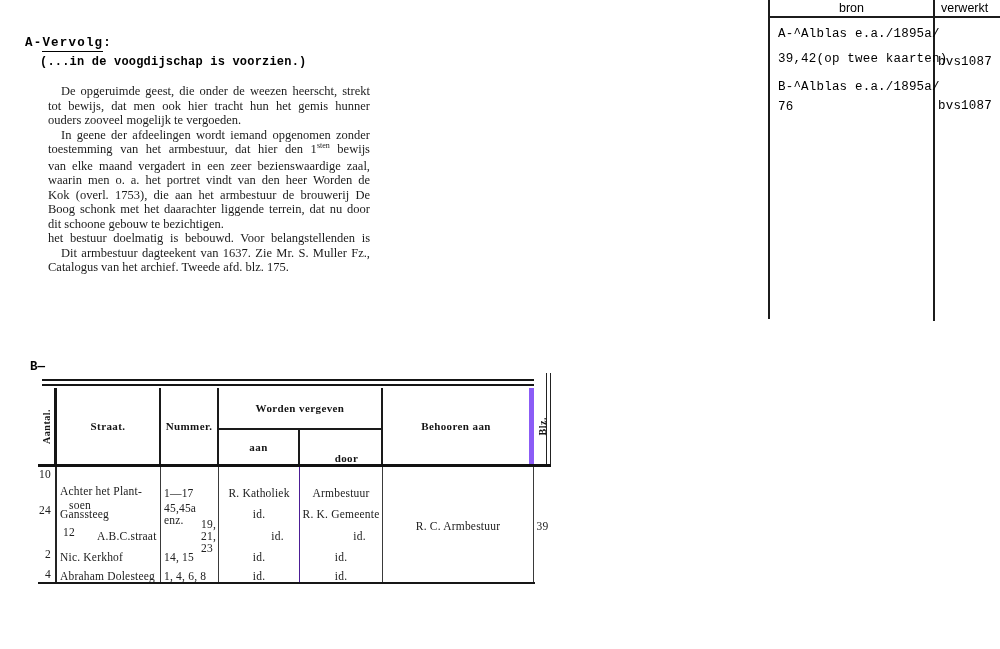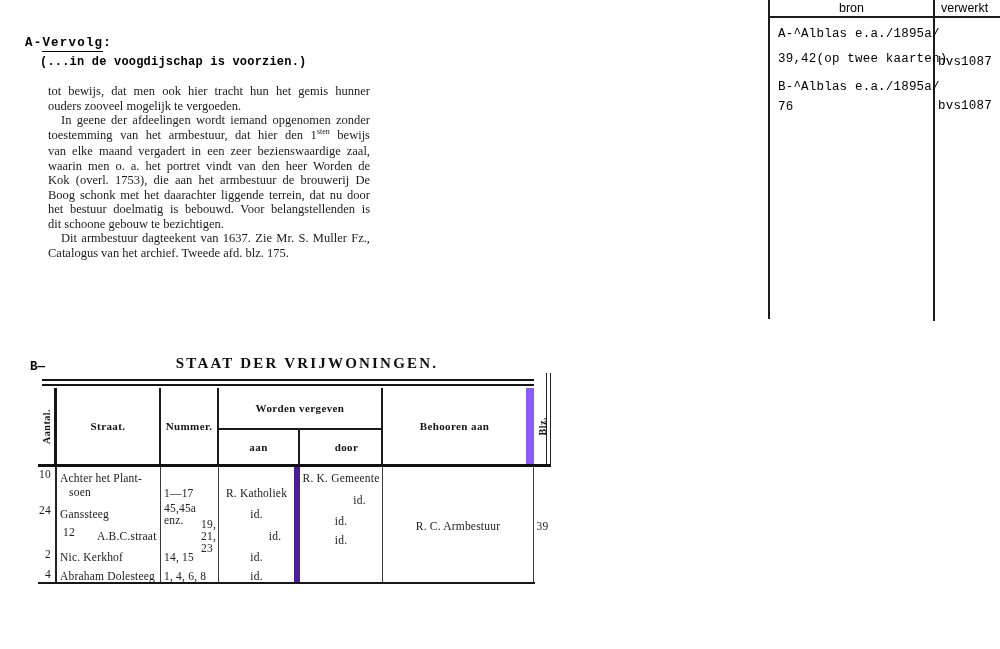--- a/index.html
+++ b/index.html
@@ -43,87 +43,87 @@
     border-left:1.5px solid #222; border-right:1.5px solid #222; }
 
   #thead { left:38px; top:388px; width:513px; height:79px;
     border-bottom:3px solid #111; display:flex; font-weight:bold;
     font-size:11px; letter-spacing:0.4px; color:#141414; }
   #thead .hc { display:flex; align-items:center; justify-content:center; }
   .c-aantal-h { width:19px; border-right:3px solid #161616; }
   .c-straat-h { width:104px; border-right:2px solid #1a1a1a; }
   .c-nummer-h { width:58px; border-right:2px solid #1a1a1a; }
   .c-group-h  { width:164px; border-right:2px solid #1a1a1a; display:flex; flex-direction:column; }
-  .c-behoor-h { width:151px; border-right:8px solid #8b5cf6; }
+  .c-behoor-h { width:151px; border-right:5px solid #8b5cf6; }
   .c-blz-h    { width:17px; }
   .g-top { height:42px; border-bottom:2px solid #1a1a1a; display:flex; align-items:center; justify-content:center; }
   .g-sub { flex:1; display:flex; }
   .g-aan { width:81px; border-right:2px solid #1a1a1a; display:flex; align-items:center; justify-content:center; }
-  .g-door { flex:1; display:flex; align-items:center; justify-content:center;margin-left:12px; }
+  .g-door { flex:1; display:flex; align-items:flex-end; justify-content:center;margin-left:12px; }
   .vtext { writing-mode:vertical-rl; transform:rotate(180deg); font-size:10px;
            font-weight:bold; letter-spacing:0.5px; }
 
   #tbody { left:38px; top:467px; width:513px; height:117px; display:flex;
     font-size:11.5px; color:#202020; letter-spacing:0.2px; }
   #tbody .col { height:117px; }
   .c-aantal { width:19px; border-right:2px solid #242424; }
   .c-straat { width:104px; border-right:1px solid #3a3a3a; }
   .c-nummer { width:58px; border-right:1px solid #3a3a3a; }
-  .c-aan    { width:81px; border-right:6px solid #4c1d95; }
+  .c-aan    { width:81px; border-right:1px solid #4c1d95; }
   .c-door   { width:83px; border-right:1px solid #3a3a3a; }
   .c-behoor { width:151px; border-right:1px solid #3a3a3a; display:flex;
               align-items:center; justify-content:center; }
   .c-blz    { width:17px; display:flex; align-items:center; justify-content:center; }
   .cell { display:flex; align-items:center; }
   .h1{height:36px;} .h2{height:22px;} .h3{height:22px;margin-left:37px;} .h4{height:20px;} .h5{height:17px;}
   .num { justify-content:flex-end; padding-right:4px; align-items:flex-start; padding-top:1px; }
   .txt { padding-left:3px; }
   .ctr { justify-content:center; }
   .bot { align-items:flex-end; padding-bottom:4px; }
-  .street1 { display:block; line-height:13.5px; padding-left:3px; padding-top:5px; }
+  .street1 { display:block; line-height:13.5px; padding-left:3px; padding-top:18px; }
   .street1 .cont { padding-left:9px; display:block; }
   #bottom-rule { left:38px; top:582px; width:497px; height:2px; background:#161616; }
 </style>
 </head>
 <body>
 
 <div id="canvas">
 
   <div id="a-label" class="abs tw"><span>A-</span><span class="ul">Vervolg</span><span>:</span></div>
   <div id="a-sub" class="abs tw">(...in de voogdijschap is voorzien.)</div>
 
   <div id="print" class="abs">
+    <div class="pline i">De opgeruimde geest, die onder de weezen heerscht, strekt</div>
     <div class="pline">tot bewijs, dat men ook hier tracht hun het gemis hunner</div>
     <div class="pline e">ouders zooveel mogelijk te vergoeden.</div>
     <div class="pline i">In geene der afdeelingen wordt iemand opgenomen zonder</div>
     <div class="pline"><span>toestemming van het armbestuur, dat hier den 1</span><sup>sten</sup><span> bewijs</span></div>
     <div class="pline gap">van elke maand vergadert in een zeer bezienswaardige zaal,</div>
     <div class="pline">waarin men o. a. het portret vindt van den heer Worden de</div>
     <div class="pline">Kok (overl. 1753), die aan het armbestuur de brouwerij De</div>
     <div class="pline">Boog schonk met het daarachter liggende terrein, dat nu door</div>
+    <div class="pline e">dit schoone gebouw te bezichtigen.</div>
     <div class="pline">het bestuur doelmatig is bebouwd. Voor belangstellenden is</div>
-    <div class="pline e">dit schoone gebouw te bezichtigen.</div>
     <div class="pline i">Dit armbestuur dagteekent van 1637. Zie Mr. S. Muller Fz.,</div>
     <div class="pline e">Catalogus van het archief. Tweede afd. blz. 175.</div>
   </div>
 
   <div class="abs vline" style="left:768px; top:0; height:319px;"></div>
   <div class="abs vline" style="left:933px; top:0; height:321px;"></div>
   <div class="abs hline" style="left:768px; top:16px; width:232px;"></div>
   <div id="bron-hd" class="abs sans">bron</div>
   <div id="verw-hd" class="abs sans">verwerkt</div>
   <div class="abs tw src-entry" style="left:778px; top:27px;">A-^Alblas e.a./1895a/</div>
   <div class="abs tw src-entry" style="left:778px; top:52px;">39,42(op twee kaarten)</div>
   <div class="abs tw src-entry" style="left:938px; top:55px;">bvs1087</div>
   <div class="abs tw src-entry" style="left:778px; top:80px;">B-^Alblas e.a./1895a/</div>
   <div class="abs tw src-entry" style="left:778px; top:100px;">76</div>
   <div class="abs tw src-entry" style="left:938px; top:99px;">bvs1087</div>
 
   <div id="b-label" class="abs tw">B—</div>
-  <div id="staat-title" class="abs">STAAT DER VRIJWONINGEN.</div>
   <div id="dbl-rule" class="abs"></div>
   <div id="right-mark" class="abs"></div>
 
   <div id="thead" class="abs">
     <div class="hc c-aantal-h">
         <span class="vtext">Aantal.</span>
       </div>
     <div class="hc c-straat-h">
         <span>Straat.</span>
       </div>
@@ -174,20 +174,21 @@
       <div class="cell h5 txt">1, 4, 6, 8</div>
     </div>
     <div class="col c-aan">
       <div class="cell h1 ctr bot">R. Katholiek</div>
       <div class="cell h2 ctr">id.</div>
       <div class="cell h3 ctr">id.</div>
       <div class="cell h4 ctr">id.</div>
       <div class="cell h5 ctr">id.</div>
     </div>
     <div class="col c-door">
+      <div class="cell h1 ctr bot">Armbestuur</div>
       <div class="cell h2 ctr">R. K. Gemeente</div>
       <div class="cell h3 ctr">id.</div>
       <div class="cell h4 ctr">id.</div>
       <div class="cell h5 ctr">id.</div>
     </div>
     <div class="col c-behoor">
         <span>R. C. Armbestuur</span>
       </div>
     <div class="col c-blz">
         <span>39</span>

